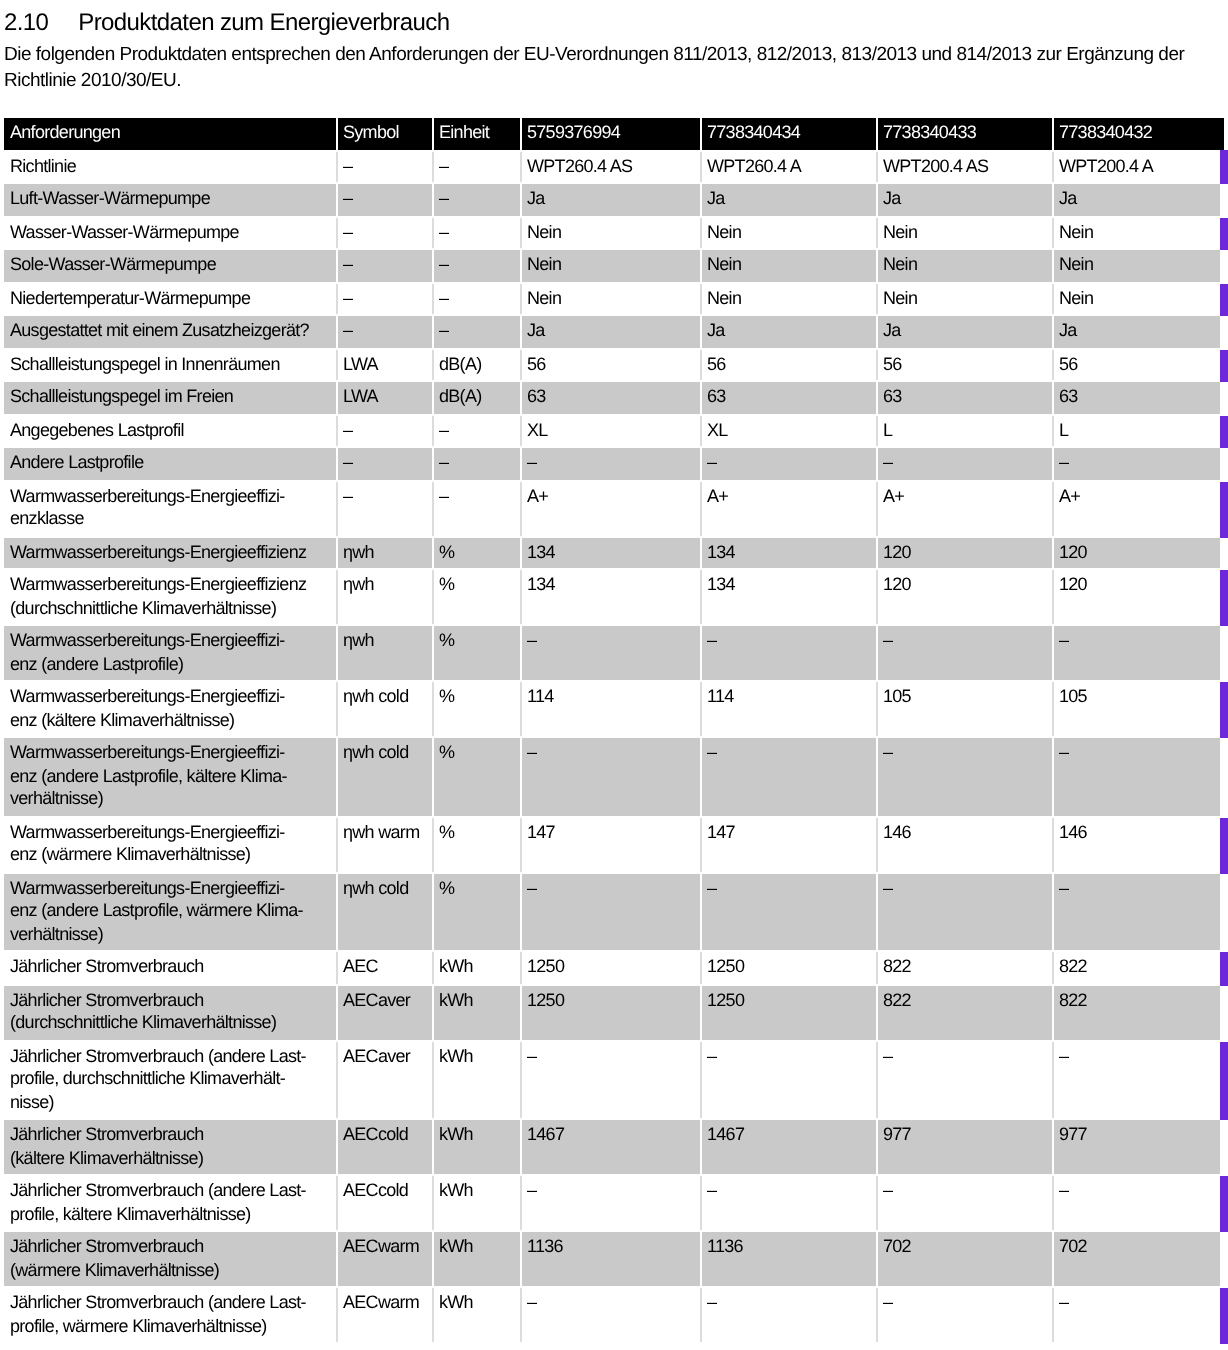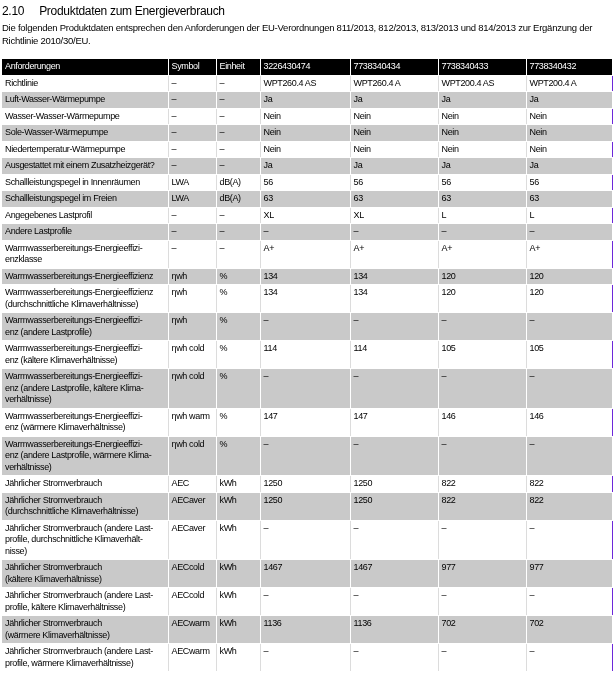--- a/index.html
+++ b/index.html
@@ -58,21 +58,21 @@
     border-right: 1px solid #fff;
     border-bottom: 1px solid #fff;
   }
   thead th:last-child { border-right: none; }
   
   tbody td {
     background: #ffffff;
     border-right: 1px solid #dcdcdc;
     border-bottom: 1px solid #ffffff;
   }
-  tbody td:last-child { border-right: 1px solid #6d28d9; }
+  tbody td:last-child { border-right: 4px solid #6d28d9; }
   tbody tr.alt td {
     background: var(--row-alt-bg, #c9c9c9);
     border-right-color: #ffffff;
   }
   td.label { white-space: pre-line; }
 </style>
 </head>
 <body>
 
 <div class="page">
@@ -89,21 +89,21 @@
       <col style="width:90px">
       <col style="width:88px">
       <col style="width:88px">
       <col style="width:86px">
     </colgroup>
     <thead>
       <tr>
         <th>Anforderungen</th>
         <th>Symbol</th>
         <th>Einheit</th>
-        <th>3226430474</th>
+        <th>5759376994</th>
         <th>7738340434</th>
         <th>7738340433</th>
         <th>7738340432</th>
       </tr>
     </thead>
     <tbody>
         <tr>
           <td class="label">Richtlinie</td>
           <td class="symbol">–</td>
           <td class="unit">–</td>

